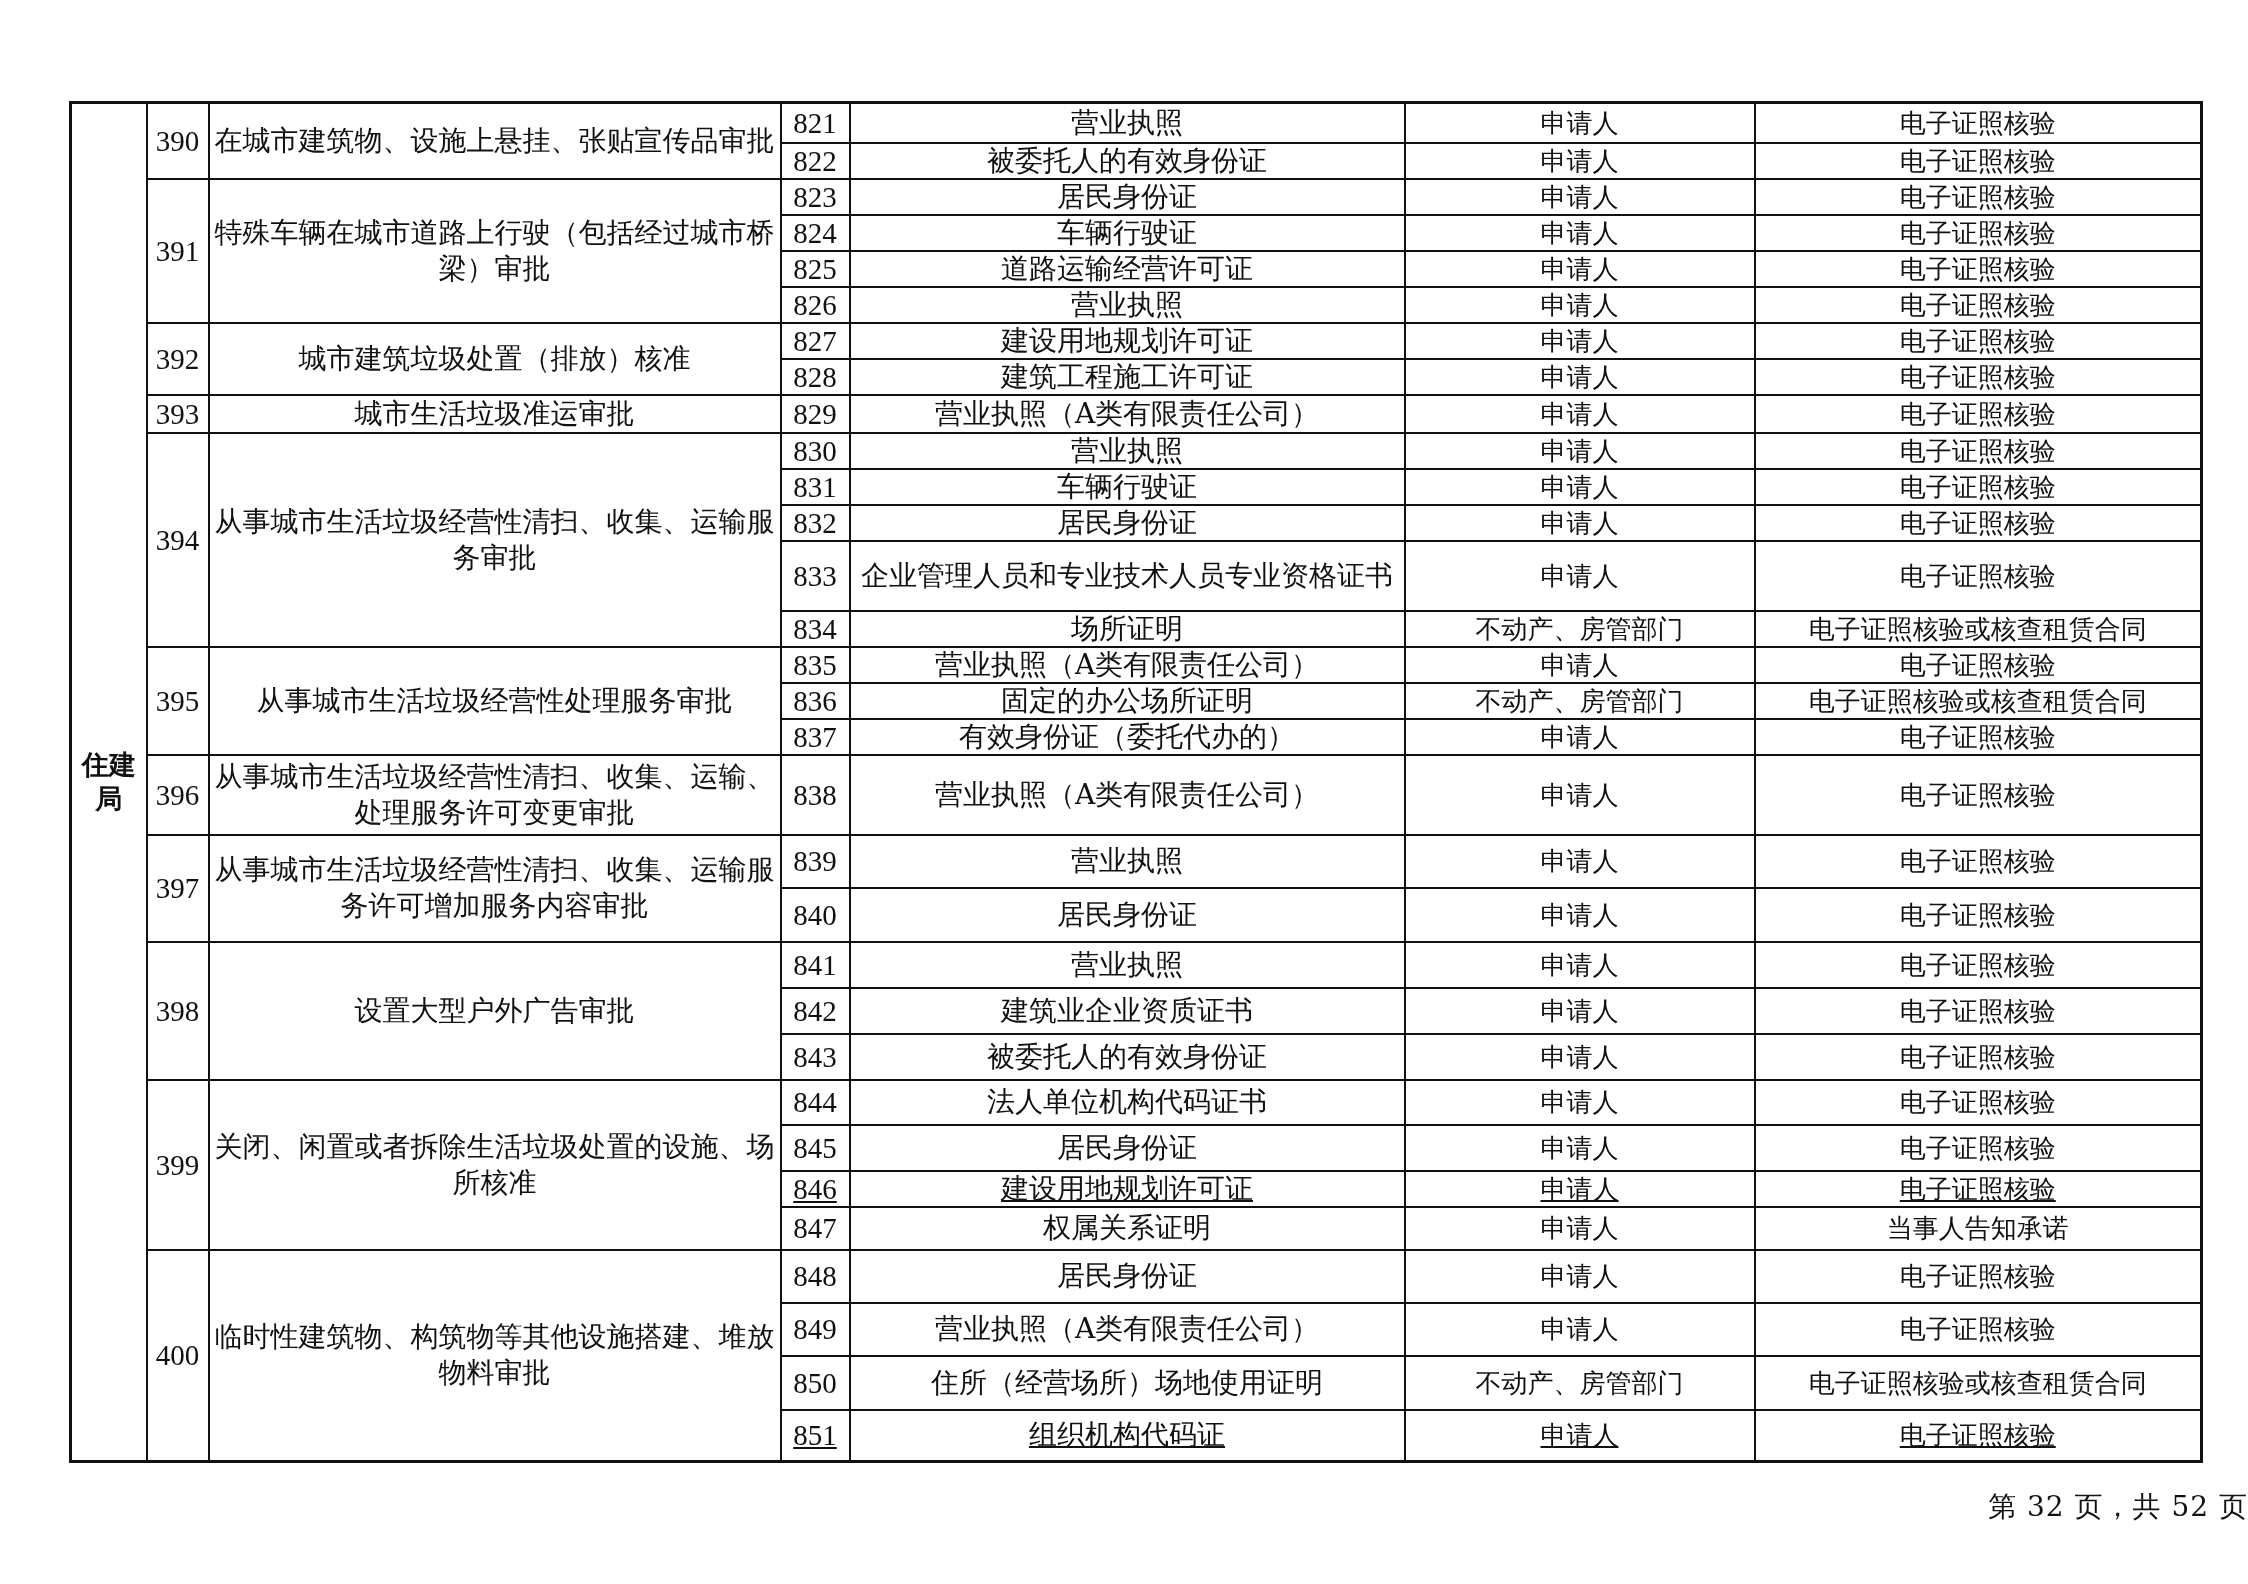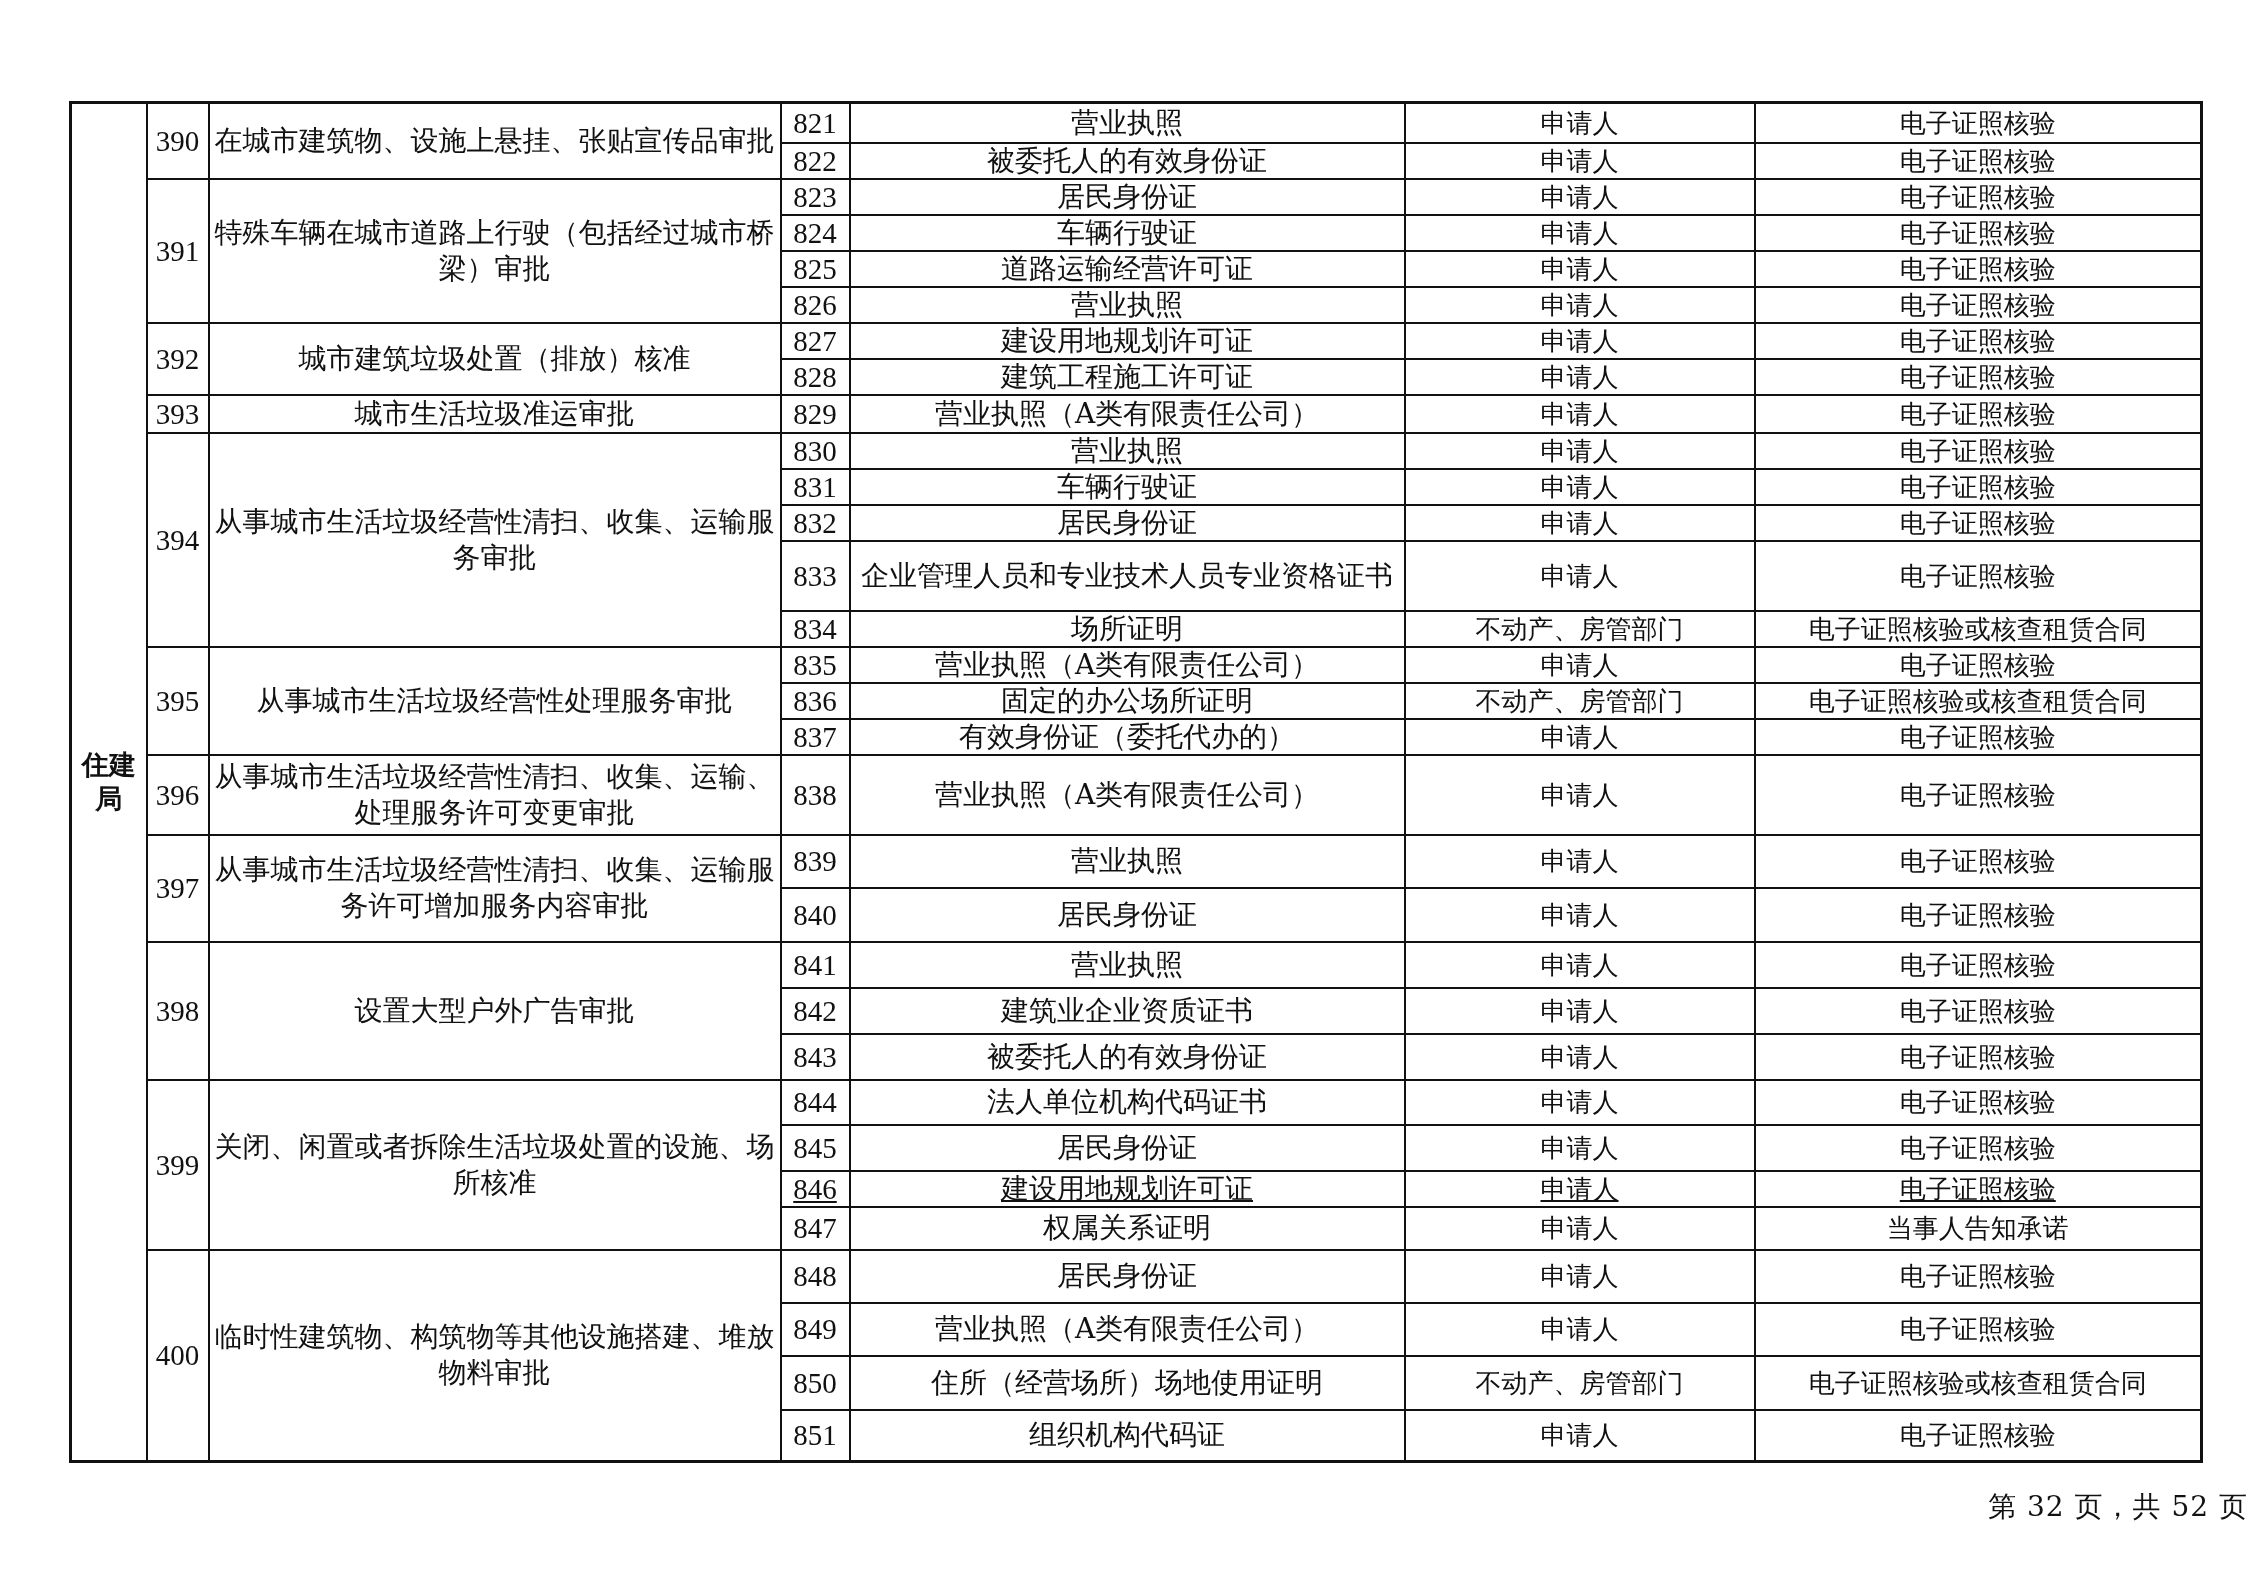--- a/index.html
+++ b/index.html
@@ -234,21 +234,21 @@
         <td class="material">营业执照（A类有限责任公司）</td>
         <td class="source">申请人</td>
         <td class="method">电子证照核验</td>
       </tr>
       <tr style="height: 54px;">
         <td class="num">850</td>
         <td class="material">住所（经营场所）场地使用证明</td>
         <td class="source">不动产、房管部门</td>
         <td class="method">电子证照核验或核查租赁合同</td>
       </tr>
-      <tr style="height: 52px;">
+      <tr style="height: 52px; text-decoration: underline;">
         <td class="num">851</td>
         <td class="material">组织机构代码证</td>
         <td class="source">申请人</td>
         <td class="method">电子证照核验</td>
       </tr>
     </tbody>
 </table>
 
 <div id="page-footer">第 32 页，共 52 页</div>
 

